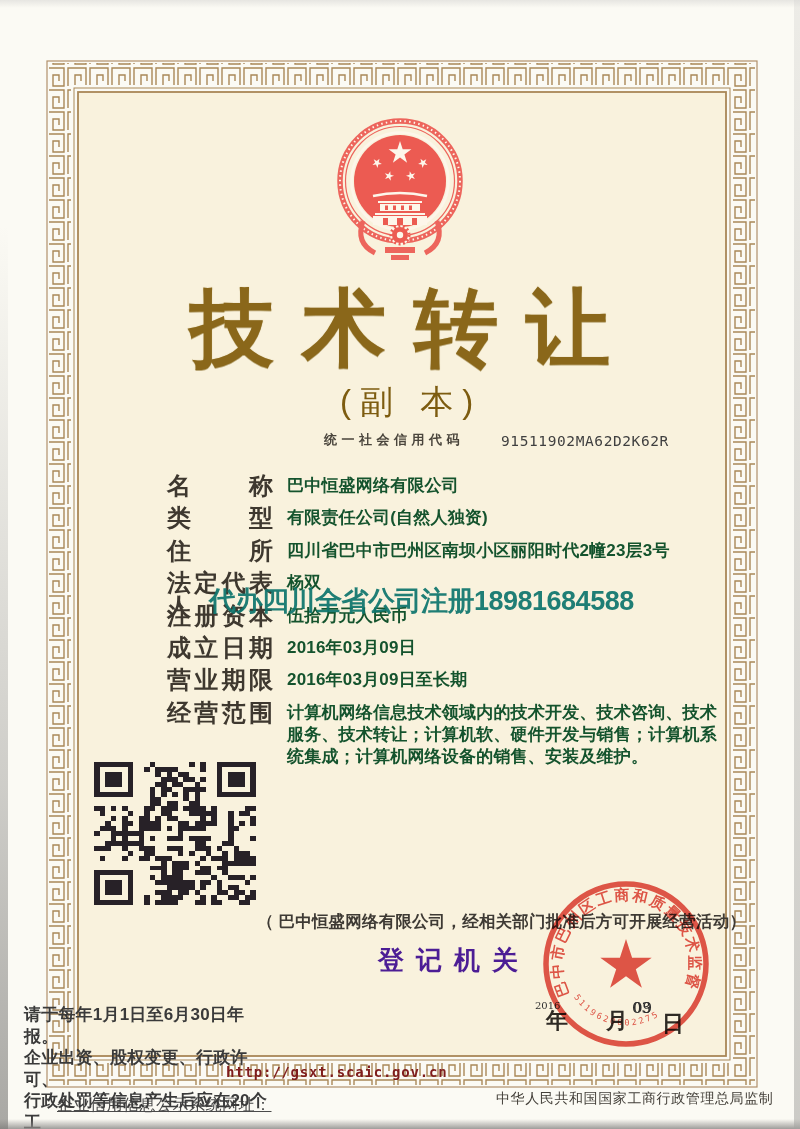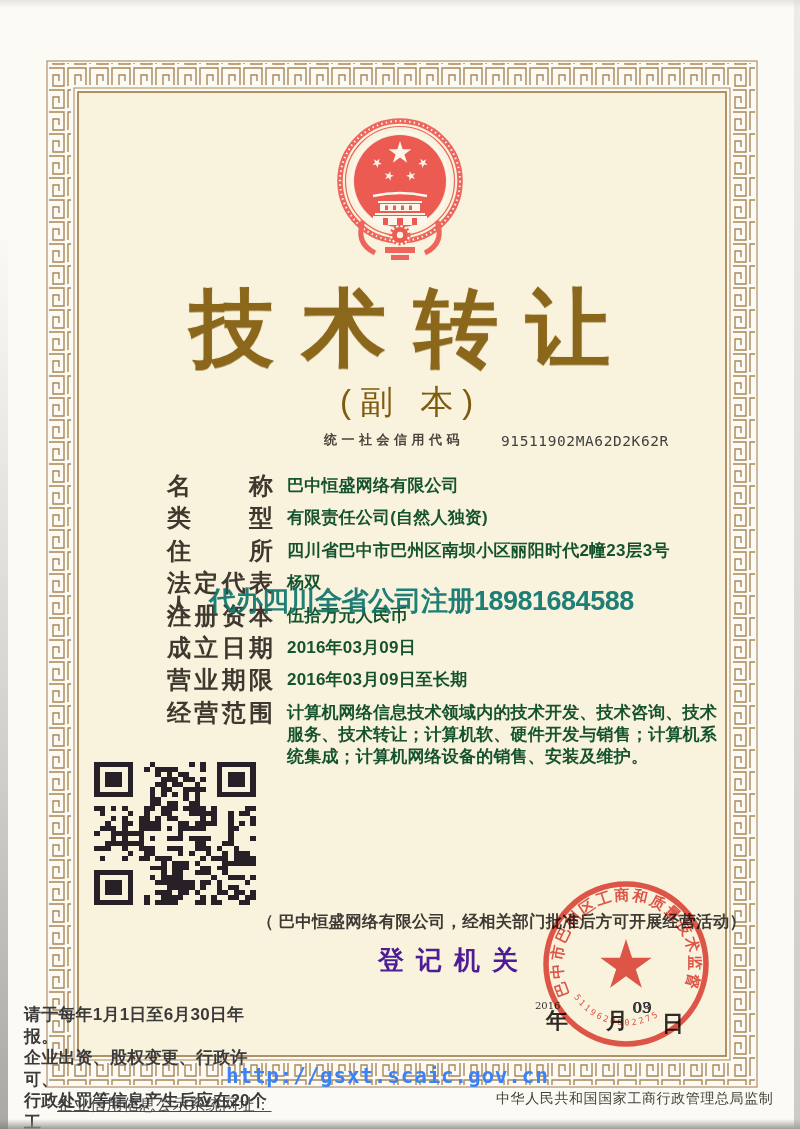--- a/index.html
+++ b/index.html
@@ -60,21 +60,21 @@
   .seal{left:540px;top:878px;width:172px;height:172px;z-index:30;mix-blend-mode:multiply;opacity:.88;}
 
   .d-year{left:502px;top:1000px;font-size:10px;color:#2f2f2f;font-family:"DejaVu Serif","Liberation Serif",serif;z-index:6;margin-left:33px;}
   .d-yu{left:546px;top:1006px;font-size:22px;font-weight:bold;color:#2e2a24;z-index:6;}
   .d-month{left:584px;top:999px;font-size:15px;color:#2f2f2f;font-family:"DejaVu Serif","Liberation Serif",serif;z-index:6;margin-left:48px;}
   .d-mu{left:606px;top:1006px;font-size:22px;font-weight:bold;color:#2e2a24;z-index:6;}
   .d-day{left:633px;top:999px;font-size:15px;color:#2f2f2f;font-family:"DejaVu Serif","Liberation Serif",serif;z-index:6;}
   .d-du{left:662px;top:1009px;font-size:22px;font-weight:bold;color:#2e2a24;z-index:6;}
 
   .foot-left{left:24px;top:1004px;width:250px;z-index:25;font-size:17px;font-weight:bold;color:#3a3a3a;line-height:21.5px;letter-spacing:.2px;}
-  .site-url{left:226px;top:1064px;font-size:21px;font-weight:bold;color:#3b82f6;font-family:"DejaVu Sans Mono","Liberation Mono",monospace;letter-spacing:.8px;z-index:25;}
+  .site-url{left:226px;top:1064px;font-size:14px;font-weight:bold;color:#7f1d1d;font-family:"DejaVu Sans Mono","Liberation Mono",monospace;letter-spacing:.8px;z-index:25;}
   .site-label{left:57px;top:1095px;font-size:16px;color:#4a4a4a;letter-spacing:.5px;z-index:5;text-decoration:underline;}
   .issuer{left:496px;top:1090px;font-size:14px;color:#44403a;letter-spacing:.6px;z-index:5;}
 </style>
 </head>
 <body>
 
 <div class="abs paper-field"></div>
 
 <svg class="abs" style="left:0;top:0;z-index:2" width="800" height="1129" viewBox="0 0 800 1129">
   <defs>

